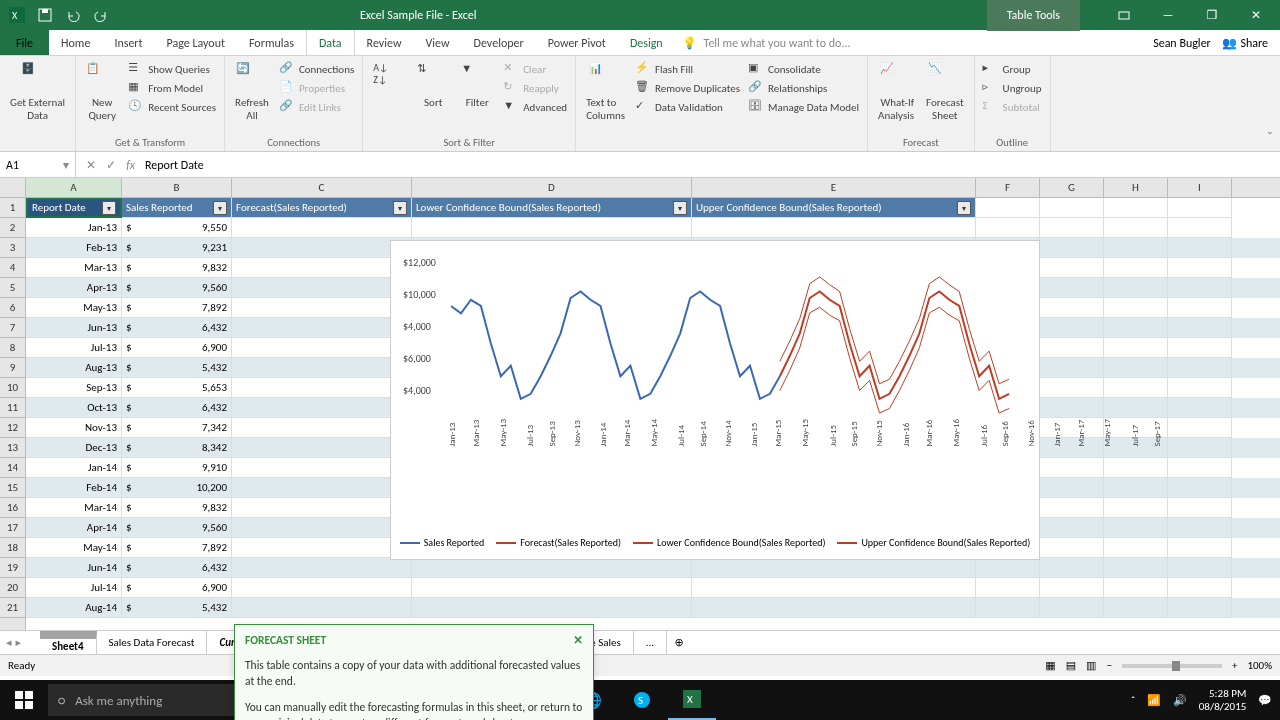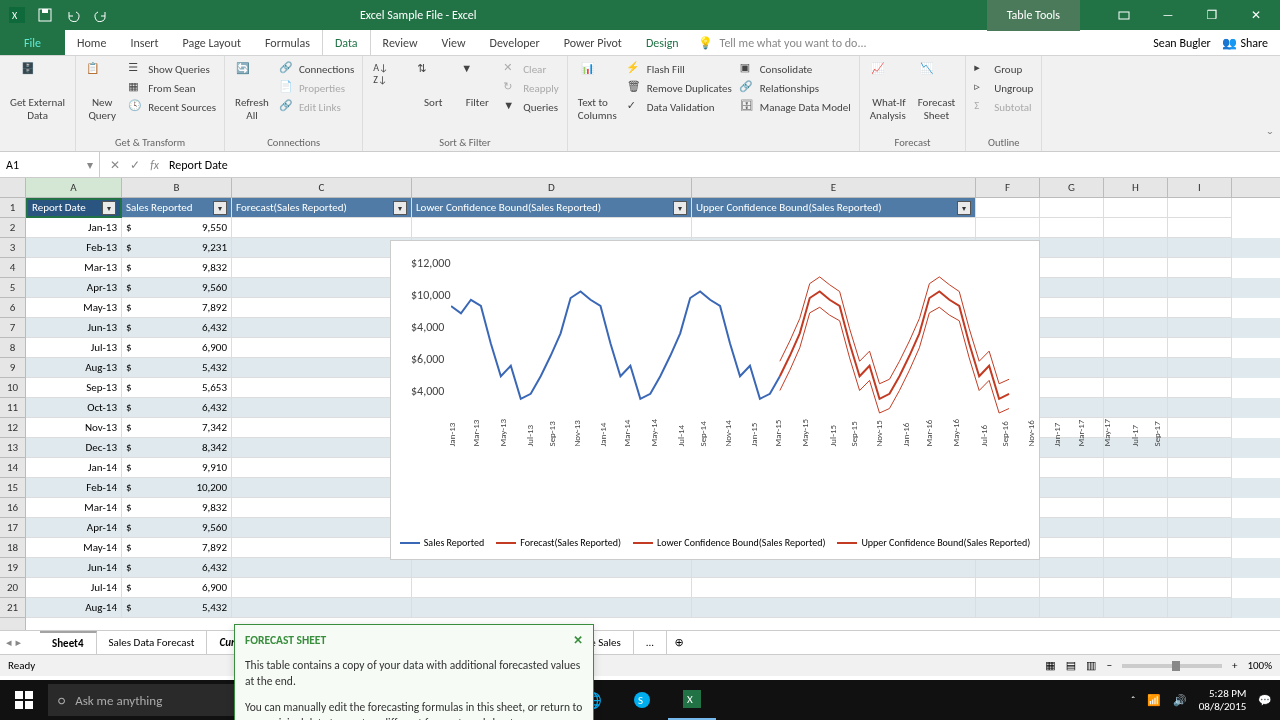--- a/index.html
+++ b/index.html
@@ -10,41 +10,41 @@
 .titlebar-left { width: 360px; display: flex; align-items: center; padding-left: 6px; gap: 6px; }
 .qat-icon { width: 22px; height: 22px; display: flex; align-items: center; justify-content: center; cursor: pointer; }
 .titlebar-title { flex: 1; text-align: left; }
 .table-tools { background: #4b7a5a; padding: 16px 20px; height: 100%; display: flex; align-items: center; }
 .titlebar-right { width: 200px; display: flex; justify-content: flex-end; gap: 4px; padding-right: 4px; }
 .win-btn { width: 40px; height: 24px; display: flex; align-items: center; justify-content: center; cursor: pointer; }
 
 
 .ribbon-tabs { height: 26px; background: #fff; display: flex; align-items: center; border-bottom: 1px solid #d4d4d4; font-size: 12px; }
 .rtab { padding: 0 12px; height: 100%; display: flex; align-items: center; cursor: pointer; color: #444; }
-.rtab.file { background: #217346; color: #5eead4; padding: 0 24px; }
+.rtab.file { background: #217346; color: #000000; padding: 0 16px; }
 .rtab.active { background: #fff; color: #217346; border-left: 1px solid #d4d4d4; border-right: 1px solid #d4d4d4; font-weight: 400; }
 .rtab.design { color: #217346; }
 .tellme { flex: 1; display: flex; align-items: center; gap: 6px; color: #888; padding-left: 8px; }
 .account-area { display: flex; gap: 12px; padding-right: 12px; }
 
 
 .ribbon { height: 96px; background: #f1f1f1; display: flex; border-bottom: 1px solid #ccc; }
 .rgroup { border-right: 1px solid #ddd; padding: 4px 6px 2px 6px; display: flex; flex-direction: column; justify-content: space-between; }
 .rgroup-items { display: flex; gap: 4px; align-items: flex-start; }
 .ritem-v { display: flex; flex-direction: column; align-items: center; gap: 2px; cursor: pointer; font-size: 11px; color: #444; padding: 2px 4px; }
 .ritem-v .ico { width: 32px; height: 32px; }
 .ritem-h { display: flex; align-items: center; gap: 4px; cursor: pointer; font-size: 11px; color: #444; padding: 1px 2px; }
 .ritem-h .ico { width: 16px; height: 16px; }
 .ritem-h.disabled { color: #aaa; }
 .rgroup-label { text-align: center; font-size: 10.5px; color: #666; padding-top: 2px; }
 .stack { display: flex; flex-direction: column; gap: 1px; }
 
 
 .namebox-row { height: 26px; display: flex; align-items: center; border-bottom: 1px solid #ccc; }
-.namebox { width: 100px; border-right: 1px solid #ccc; padding: 0 6px; font-size: 12px; display: flex; align-items: center; height: 100%; }
+.namebox { width: 76px; border-right: 1px solid #ccc; padding: 0 6px; font-size: 12px; display: flex; align-items: center; height: 100%; }
 .namebox .dd { color: #888; margin-left: auto; }
 .fxbar { display: flex; align-items: center; gap: 10px; padding: 0 10px; font-size: 12px; flex: 1; }
 .fxbtn { color: #888; }
 
 
 .grid-wrap { position: relative; height: 452px; }
 .colheads { display: flex; background: #e6e6e6; height: 20px; border-bottom: 1px solid #bbb; }
 .corner { width: 26px; border-right: 1px solid #bbb; }
 .colh { border-right: 1px solid #bbb; text-align: center; font-size: 11px; line-height: 20px; color: #333; }
 .colh.sel { background: #d4e6d4; }
@@ -57,38 +57,38 @@
 .cell.header { background: #4f7ba6; color: white; display: flex; align-items: center; justify-content: space-between; }
 .cell.header.selected { background: #2a5580; border: 2px solid #217346; }
 .filter-btn { width: 14px; height: 14px; background: #eaeaea; border: 1px solid #555; display: inline-flex; align-items: center; justify-content: center; font-size: 8px; color: #333; }
 .even { background: #dfe9ee; }
 .odd { background: #fff; }
 .num { text-align: right; }
 
 
 .chart { position: absolute; top: 62px; left: 390px; width: 650px; height: 320px; background: #fff; border: 1px solid #ccc; font-size: 10px; }
 .chart-plot { position: absolute; left: 60px; top: 10px; right: 10px; height: 180px; }
-.yaxis { position: absolute; left: 20px; top: 6px; font-size: 12px; color: #444; line-height: 32px; }
+.yaxis { position: absolute; left: 12px; top: 6px; font-size: 10px; color: #444; line-height: 32px; }
 .xaxis { position: absolute; left: 60px; right: 10px; top: 200px; display: flex; }
 .xaxis span { transform: rotate(-90deg); transform-origin: left; font-size: 9px; color: #444; flex: 1; white-space: nowrap; }
 .legend { position: absolute; bottom: 10px; left: 0; right: 0; display: flex; flex-wrap: wrap; justify-content: center; gap: 12px; font-size: 10px; }
 .legend-item { display: flex; gap: 4px; align-items: center; }
 .swatch { width: 20px; height: 2px; }
 
 
 .callout { position: absolute; top: 446px; left: 234px; width: 360px; background: #f6fbf6; border: 1px solid #388e3c; font-size: 11.5px; z-index: 10; box-shadow: 0 2px 8px rgba(0,0,0,.15); }
 .callout-head { display: flex; justify-content: space-between; padding: 8px 10px; color: #388e3c; font-weight: 600; }
 .callout-body { padding: 2px 10px 10px 10px; line-height: 1.4; color: #333; }
 .callout-body p { margin-bottom: 10px; }
 
 
 .sheettabs { height: 24px; background: #fff; border-top: 1px solid #ccc; display: flex; align-items: center; font-size: 11px; }
 .nav-arrows { width: 40px; display: flex; gap: 4px; padding: 0 6px; color: #888; }
 .stab { padding: 0 12px; height: 100%; display: flex; align-items: center; border-right: 1px solid #ccc; cursor: pointer; }
-.stab.active { background: #fff; font-weight: 600; border-top: 2px solid #a3a3a3; }
+.stab.active { background: #fff; font-weight: 600; border-top: 8px solid #a3a3a3; }
 .stab.bold { font-style: italic; font-weight: 600; }
 .add-sheet { width: 24px; text-align: center; }
 
 
 .statusbar { height: 22px; background: #f1f1f1; border-top: 1px solid #ccc; display: flex; align-items: center; font-size: 11px; padding: 0 8px; justify-content: space-between; }
 .status-right { display: flex; gap: 10px; align-items: center; }
 .zoom-slider { width: 100px; height: 4px; background: #ccc; position: relative; }
 .zoom-slider::after { content: ''; position: absolute; left: 50%; top: -3px; width: 8px; height: 10px; background: #888; }
 
 
@@ -192,21 +192,21 @@
           <div style="white-space:pre-line;text-align:center">New
 Query</div>
         </div>
       <div class="stack">
         <div class="ritem-h">
             <span class="ico">☰</span>
             <span>Show Queries</span>
           </div>
         <div class="ritem-h">
             <span class="ico">▦</span>
-            <span>From Sean</span>
+            <span>From Model</span>
           </div>
         <div class="ritem-h">
             <span class="ico">🕓</span>
             <span>Recent Sources</span>
           </div>
       </div>
     </div>
     <div class="rgroup-label">Get &amp; Transform</div>
   </div>
   <div class="rgroup">
@@ -250,21 +250,21 @@
         <div class="ritem-h disabled">
             <span class="ico">✕</span>
             <span>Clear</span>
           </div>
         <div class="ritem-h disabled">
             <span class="ico">↻</span>
             <span>Reapply</span>
           </div>
         <div class="ritem-h">
             <span class="ico">▼</span>
-            <span>Queries</span>
+            <span>Advanced</span>
           </div>
       </div>
     </div>
     <div class="rgroup-label">Sort &amp; Filter</div>
   </div>
   <div class="rgroup">
     <div class="rgroup-items">
       <div class="ritem-v">
           <div class="ico">📊</div>
           <div style="white-space:pre-line;text-align:left">Text to

